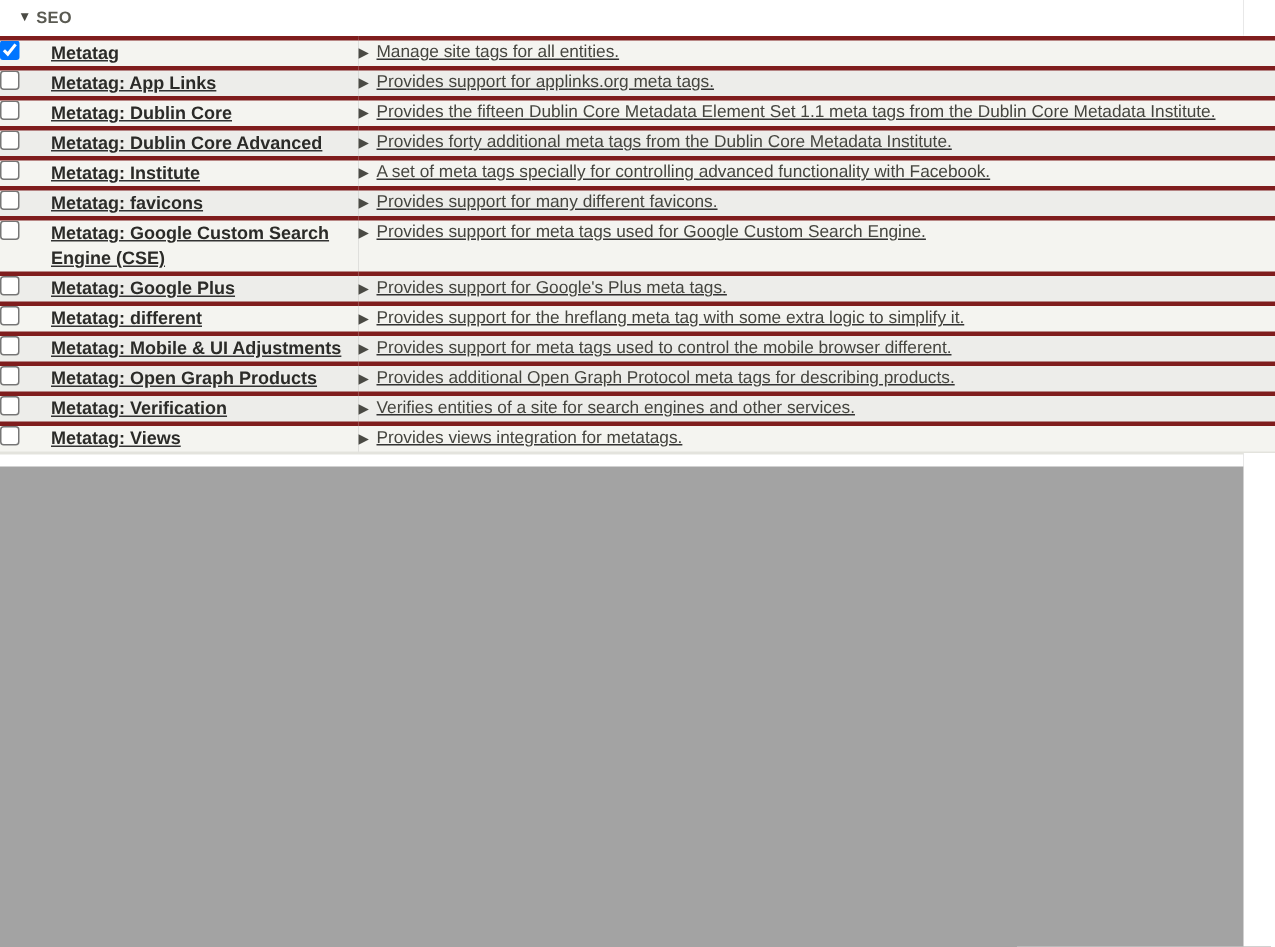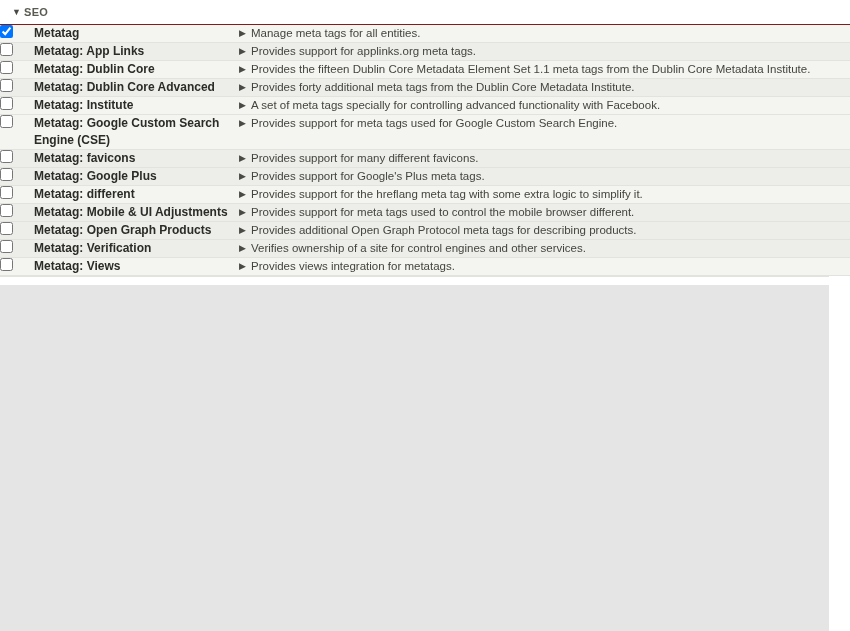--- a/index.html
+++ b/index.html
@@ -13,21 +13,22 @@
     font-family: "Liberation Sans", sans-serif;
     font-size: 12px;
     color: #333333;
     overflow: hidden;
   }
 
   .page {
     width: 829px;
     height: 631px;
     position: relative;
-    background: #e5e5e5;
+    background: #a3a3a3;
+    text-decoration: underline;
   }
 
   
   .group-header {
     padding: 6px 0 5px 12px;
     font-size: 11px;
     font-weight: bold;
     color: #5a5a52;
     letter-spacing: 0.2px;
     background: #ffffff;
@@ -54,21 +55,21 @@
     background: #f4f4f0;
   }
   table.modules tr.module-row.odd {
     background: #f4f4f0;
   }
   table.modules tr.module-row.even {
     background: #ededea;
   }
 
   table.modules td {
-    border-top: 1px solid #7f1d1d;
+    border-top: 3px solid #7f1d1d;
     border-bottom: 1px solid #e3e3dd;
     vertical-align: top;
     padding: 0;
   }
 
   td.cb-cell {
     width: 34px;
     padding: 12px 0 12px 14px;
   }
   td.name-cell {
@@ -124,21 +125,21 @@
   <div class="group-header">
     <span class="twisty">▼</span><span class="group-label">SEO</span>
   </div>
 
   <table class="modules">
     <tbody>
         <tr class="module-row odd">
           <td class="cb-cell"><input type="checkbox" class="checkbox" checked="" style=""></td>
           <td class="name-cell"><span class="module-name">Metatag</span></td>
           <td class="desc-cell">
-            <span class="desc-wrap"><span class="caret">▶</span><span>Manage meta tags for all entities.</span></span>
+            <span class="desc-wrap"><span class="caret">▶</span><span>Manage site tags for all entities.</span></span>
           </td>
         </tr>
         <tr class="module-row even">
           <td class="cb-cell"><input type="checkbox" class="checkbox" style=""></td>
           <td class="name-cell"><span class="module-name">Metatag: App Links</span></td>
           <td class="desc-cell">
             <span class="desc-wrap"><span class="caret">▶</span><span>Provides support for applinks.org meta tags.</span></span>
           </td>
         </tr>
         <tr class="module-row odd">
@@ -155,36 +156,36 @@
             <span class="desc-wrap"><span class="caret">▶</span><span>Provides forty additional meta tags from the Dublin Core Metadata Institute.</span></span>
           </td>
         </tr>
         <tr class="module-row odd">
           <td class="cb-cell"><input type="checkbox" class="checkbox" style=""></td>
           <td class="name-cell"><span class="module-name">Metatag: Institute</span></td>
           <td class="desc-cell">
             <span class="desc-wrap"><span class="caret">▶</span><span>A set of meta tags specially for controlling advanced functionality with Facebook.</span></span>
           </td>
         </tr>
+        <tr class="module-row even">
+          <td class="cb-cell"><input type="checkbox" class="checkbox" style=""></td>
+          <td class="name-cell"><span class="module-name">Metatag: favicons</span></td>
+          <td class="desc-cell">
+            <span class="desc-wrap"><span class="caret">▶</span><span>Provides support for many different favicons.</span></span>
+          </td>
+        </tr>
         <tr class="module-row odd">
           <td class="cb-cell"><input type="checkbox" class="checkbox" style=""></td>
           <td class="name-cell"><span class="module-name">Metatag: Google Custom Search Engine (CSE)</span></td>
           <td class="desc-cell">
             <span class="desc-wrap"><span class="caret">▶</span><span>Provides support for meta tags used for Google Custom Search Engine.</span></span>
           </td>
         </tr>
         <tr class="module-row even">
           <td class="cb-cell"><input type="checkbox" class="checkbox" style=""></td>
-          <td class="name-cell"><span class="module-name">Metatag: favicons</span></td>
-          <td class="desc-cell">
-            <span class="desc-wrap"><span class="caret">▶</span><span>Provides support for many different favicons.</span></span>
-          </td>
-        </tr>
-        <tr class="module-row even">
-          <td class="cb-cell"><input type="checkbox" class="checkbox" style=""></td>
           <td class="name-cell"><span class="module-name">Metatag: Google Plus</span></td>
           <td class="desc-cell">
             <span class="desc-wrap"><span class="caret">▶</span><span>Provides support for Google's Plus meta tags.</span></span>
           </td>
         </tr>
         <tr class="module-row odd">
           <td class="cb-cell"><input type="checkbox" class="checkbox" style=""></td>
           <td class="name-cell"><span class="module-name">Metatag: different</span></td>
           <td class="desc-cell">
             <span class="desc-wrap"><span class="caret">▶</span><span>Provides support for the hreflang meta tag with some extra logic to simplify it.</span></span>
@@ -201,21 +202,21 @@
           <td class="cb-cell"><input type="checkbox" class="checkbox" style=""></td>
           <td class="name-cell"><span class="module-name">Metatag: Open Graph Products</span></td>
           <td class="desc-cell">
             <span class="desc-wrap"><span class="caret">▶</span><span>Provides additional Open Graph Protocol meta tags for describing products.</span></span>
           </td>
         </tr>
         <tr class="module-row even">
           <td class="cb-cell"><input type="checkbox" class="checkbox" style=""></td>
           <td class="name-cell"><span class="module-name">Metatag: Verification</span></td>
           <td class="desc-cell">
-            <span class="desc-wrap"><span class="caret">▶</span><span>Verifies ownership of a site for control engines and other services.</span></span>
+            <span class="desc-wrap"><span class="caret">▶</span><span>Verifies entities of a site for search engines and other services.</span></span>
           </td>
         </tr>
         <tr class="module-row odd">
           <td class="cb-cell"><input type="checkbox" class="checkbox" style=""></td>
           <td class="name-cell"><span class="module-name">Metatag: Views</span></td>
           <td class="desc-cell">
             <span class="desc-wrap"><span class="caret">▶</span><span>Provides views integration for metatags.</span></span>
           </td>
         </tr>
       </tbody>

